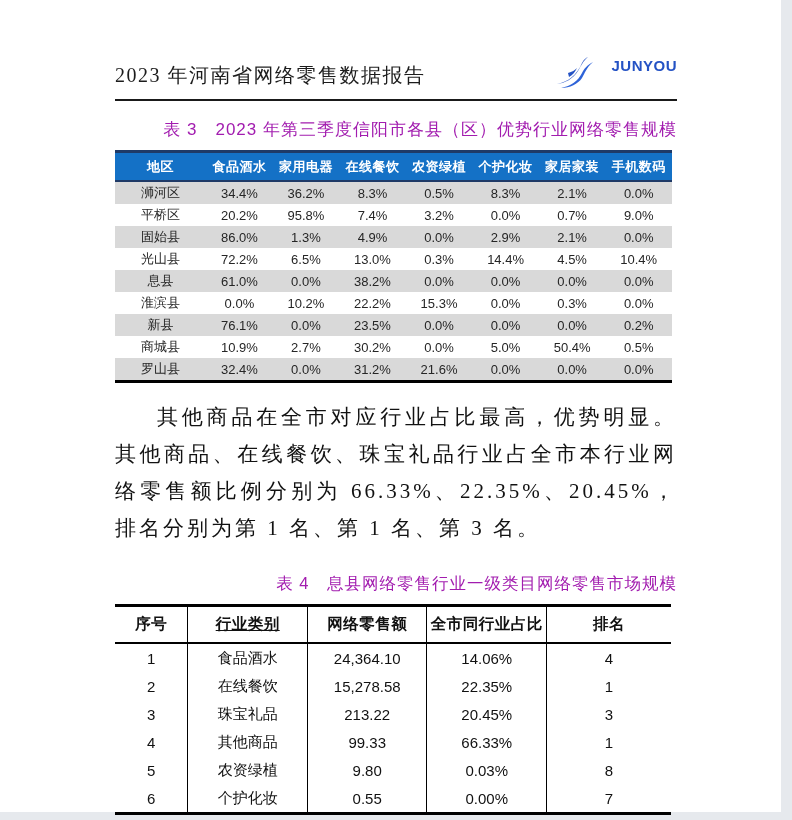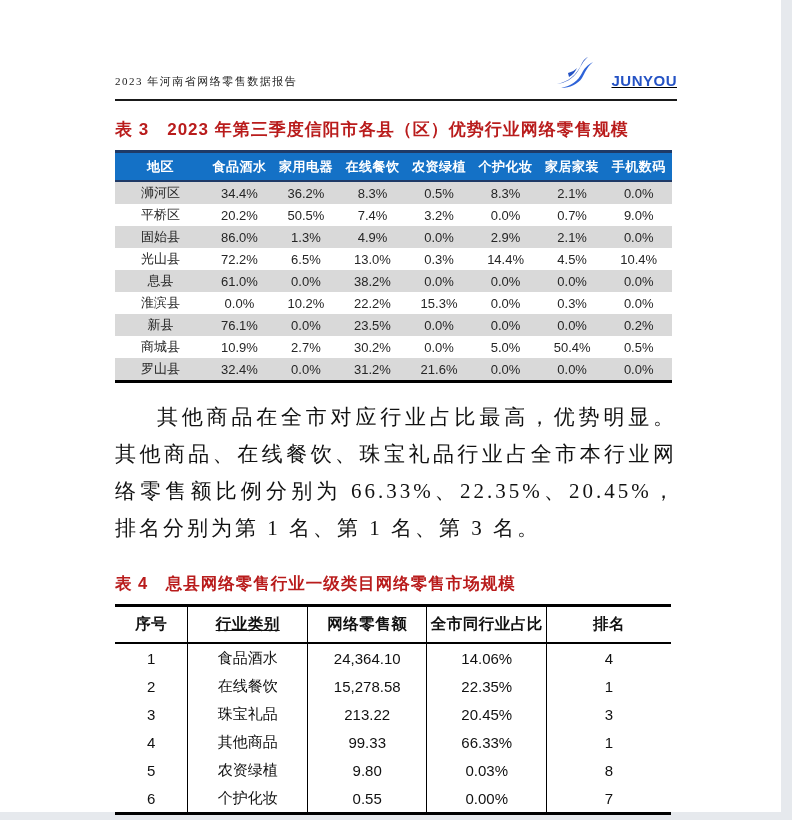--- a/index.html
+++ b/index.html
@@ -22,31 +22,31 @@
   }
   
   .doc-header{
     padding-top:57px;
     display:flex;align-items:flex-end;justify-content:space-between;
     border-bottom:2px solid #1a1a1a;
     padding-bottom:10px;
   }
   .doc-header .title{
     font-family:"Liberation Serif","DejaVu Serif",serif;
-    font-size:11px;color:#1c1c1c;letter-spacing:1.5px;
-  }
-  .brand{display:flex;align-items:flex-end;gap:16px;text-decoration:underline;}
+    font-size:20px;color:#1c1c1c;letter-spacing:1.5px;
+  }
+  .brand{display:flex;align-items:flex-start;gap:16px;}
   .brand svg{display:block;}
   .brand .logo-text{
     color:#2452c4;font-weight:bold;font-size:15px;letter-spacing:0.5px;
     font-family:"Liberation Sans","DejaVu Sans",sans-serif;
   }
   
   .tbl-caption{
-    text-align:left;font-weight:bold;color:#b91c1c;
+    text-align:right;font-weight:normal;color:#a21caf;
     font-size:17px;letter-spacing:1px;
   }
   .cap3{margin-top:17px;}
   .cap4{margin-top:26px;font-size:16.5px;}
   
   table{border-collapse:collapse;table-layout:fixed;}
   .t3{
     width:557px;margin-top:9px;
     border-top:3px solid #1f3a67;
     border-bottom:3px solid #000;
@@ -129,21 +129,21 @@
               <td>36.2%</td>
               <td>8.3%</td>
               <td>0.5%</td>
               <td>8.3%</td>
               <td>2.1%</td>
               <td>0.0%</td>
             </tr>
             <tr>
               <td>平桥区</td>
               <td>20.2%</td>
-              <td>50.5%</td>
+              <td>95.8%</td>
               <td>7.4%</td>
               <td>3.2%</td>
               <td>0.0%</td>
               <td>0.7%</td>
               <td>9.0%</td>
             </tr>
             <tr>
               <td>固始县</td>
               <td>86.0%</td>
               <td>1.3%</td>

